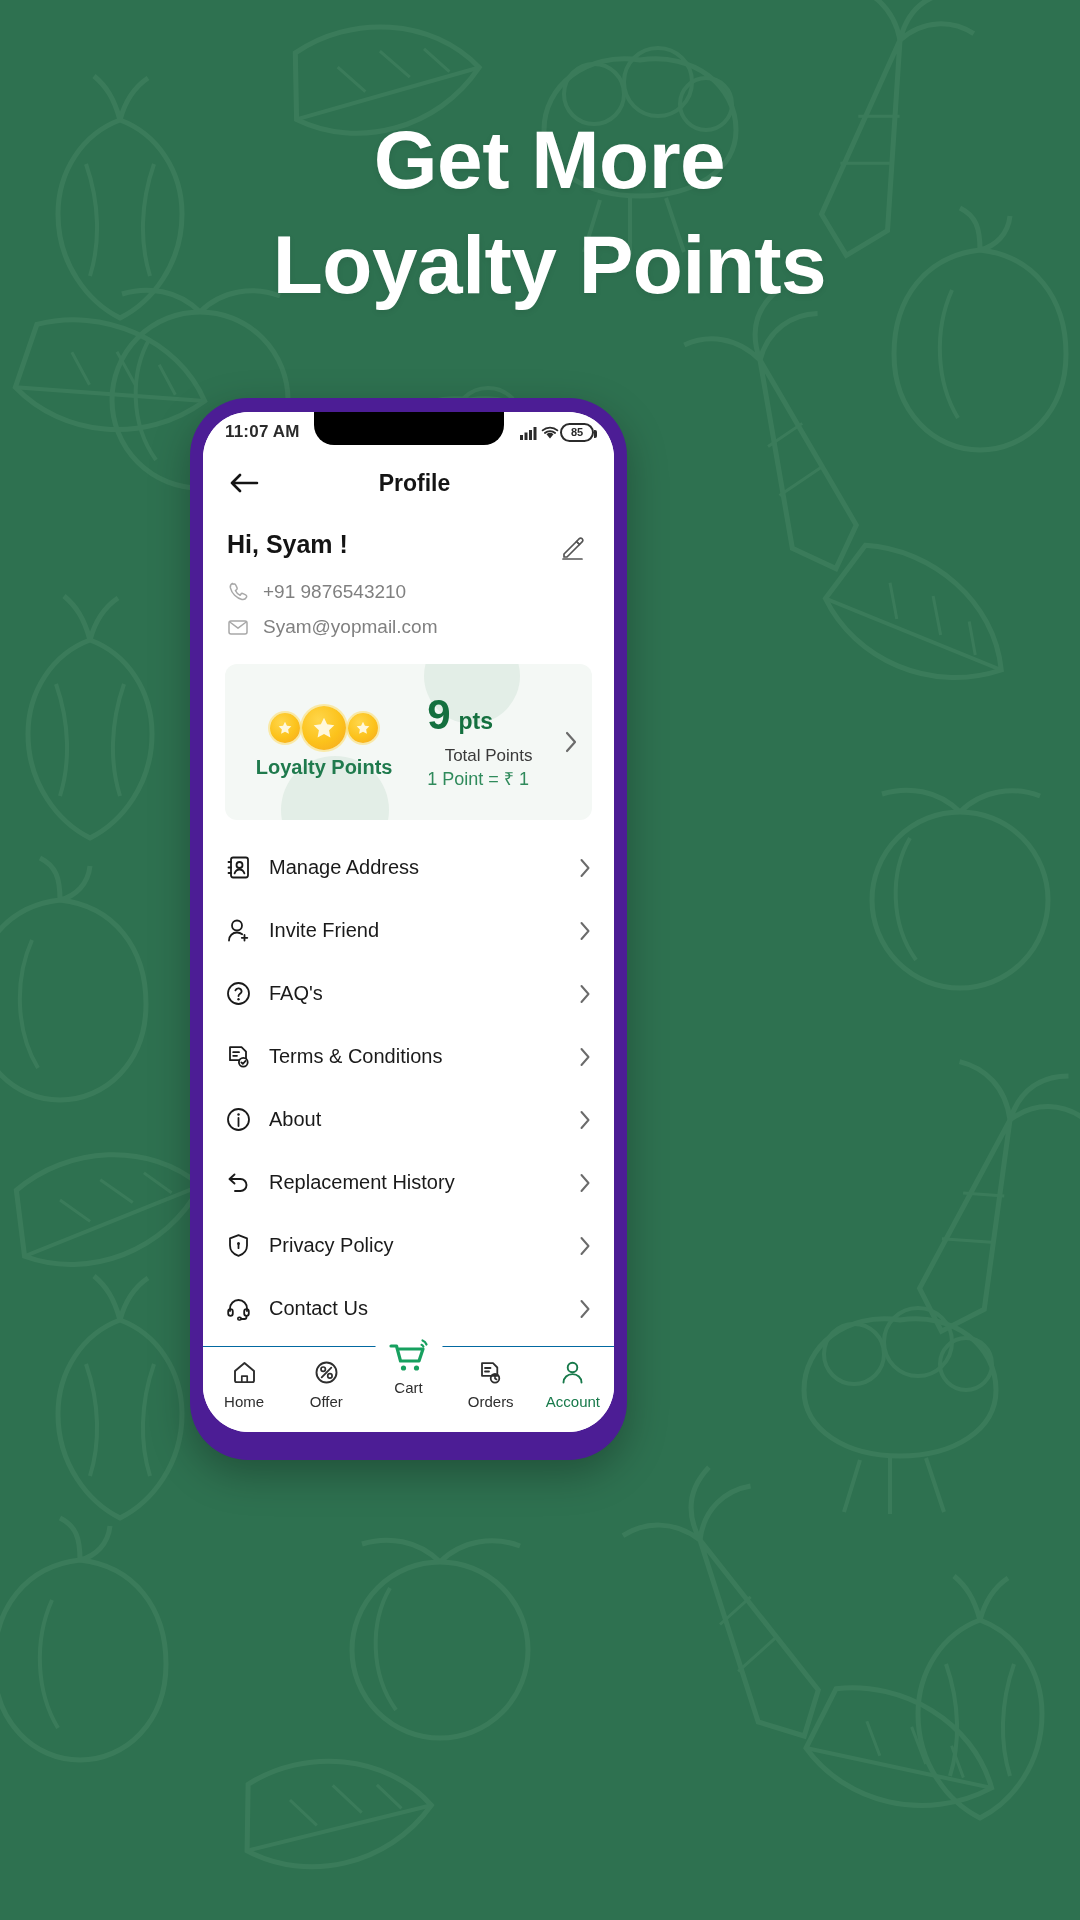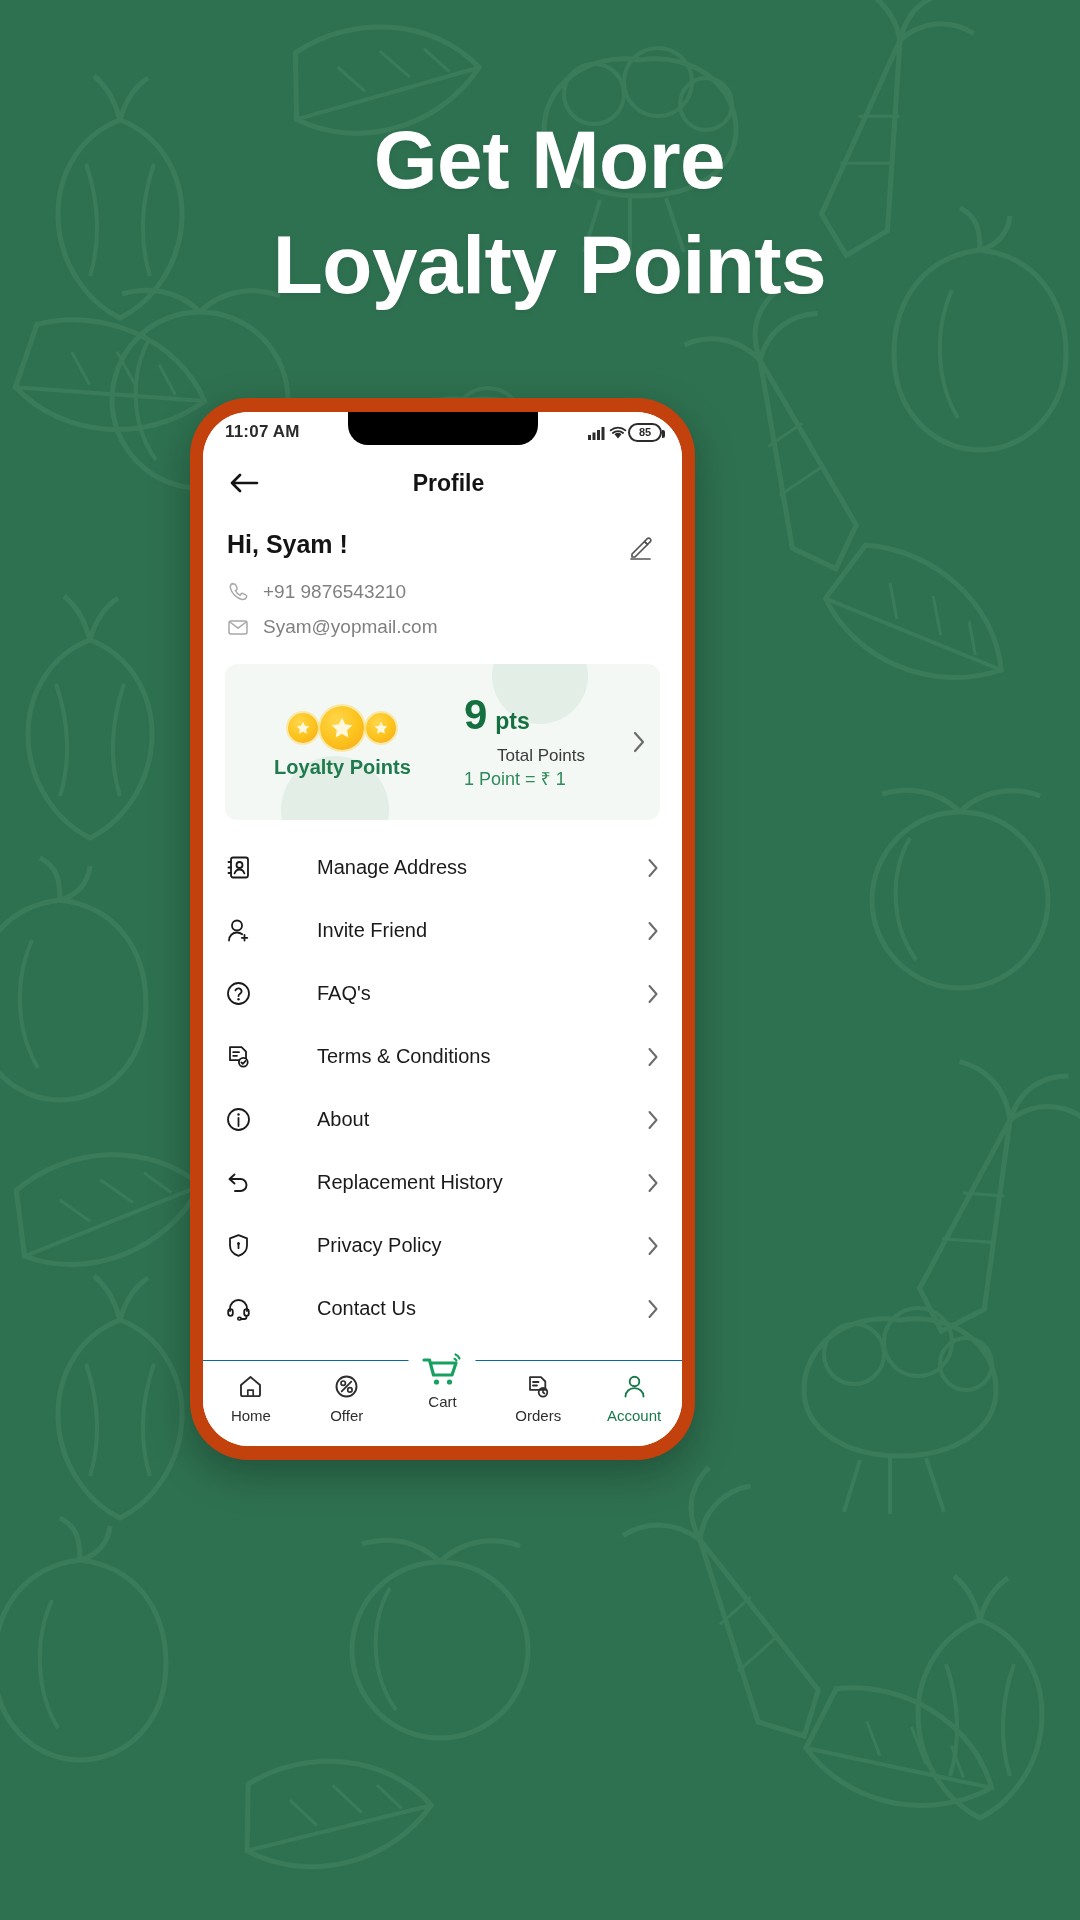--- a/index.html
+++ b/index.html
@@ -30,26 +30,26 @@
     letter-spacing: -0.5px;
     text-shadow: 0 2px 6px rgba(0,0,0,0.08);
   }
   .headline-line { display: block; padding-left: 19px; }
 
   
   .phone {
     position: absolute;
     left: 190px;
     top: 398px;
-    width: 505px;
+    width: 437px;
     height: 1062px;
-    background: #c2410c;
+    background: #4c1d95;
     border-radius: 58px;
     box-shadow: 0 14px 40px rgba(0,0,0,0.28);
-    padding: 14px 13px 14px 13px;
+    padding: 14px 13px 28px 13px;
   }
   .screen {
     position: relative;
     width: 100%;
     height: 100%;
     background: #ffffff;
     border-radius: 46px;
     overflow: hidden;
     display: flex;
     flex-direction: column;
@@ -264,21 +264,20 @@
   .menu {
     flex: 1;
     padding: 16px 22px 0 22px;
     overflow: hidden;
   }
   .menu-item {
     display: flex;
     align-items: center;
     height: 63px;
     cursor: pointer;
-    gap: 48px;
   }
   .menu-icon {
     flex: 0 0 40px;
     display: flex;
     align-items: center;
     color: #1a1a1a;
   }
   .menu-label {
     flex: 1;
     font-size: 20px;

